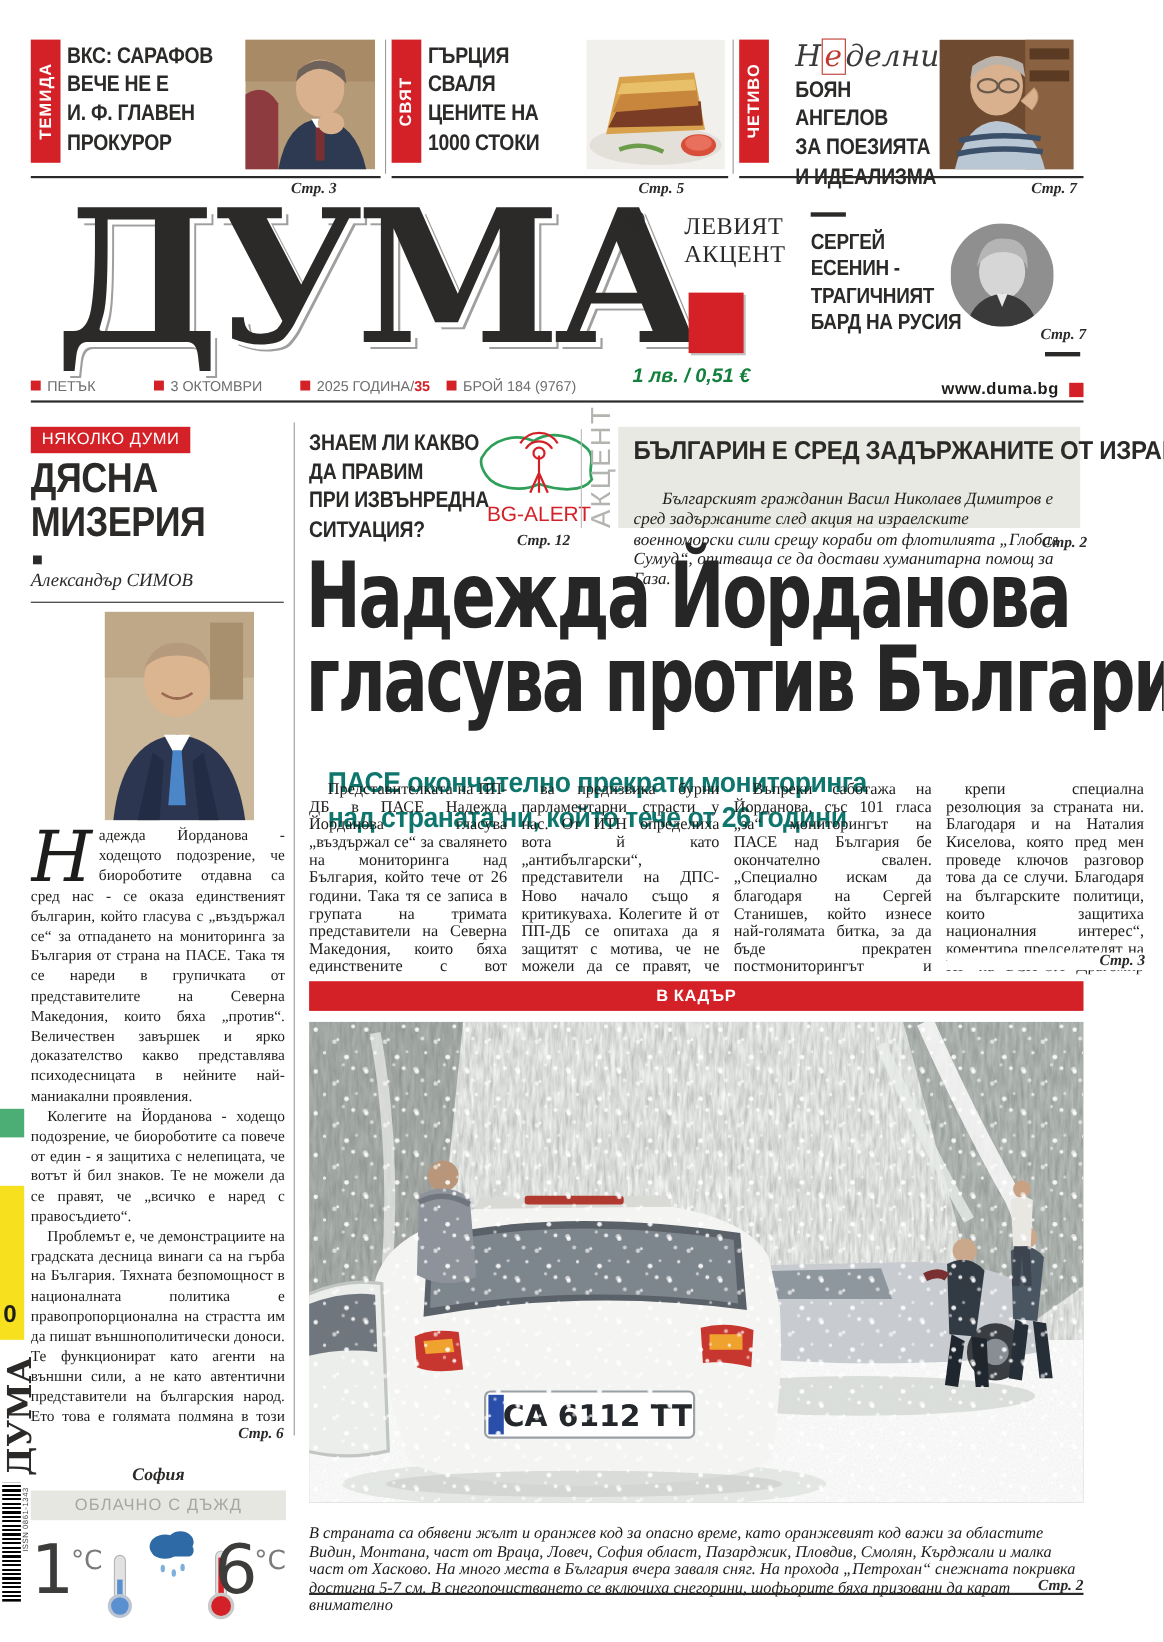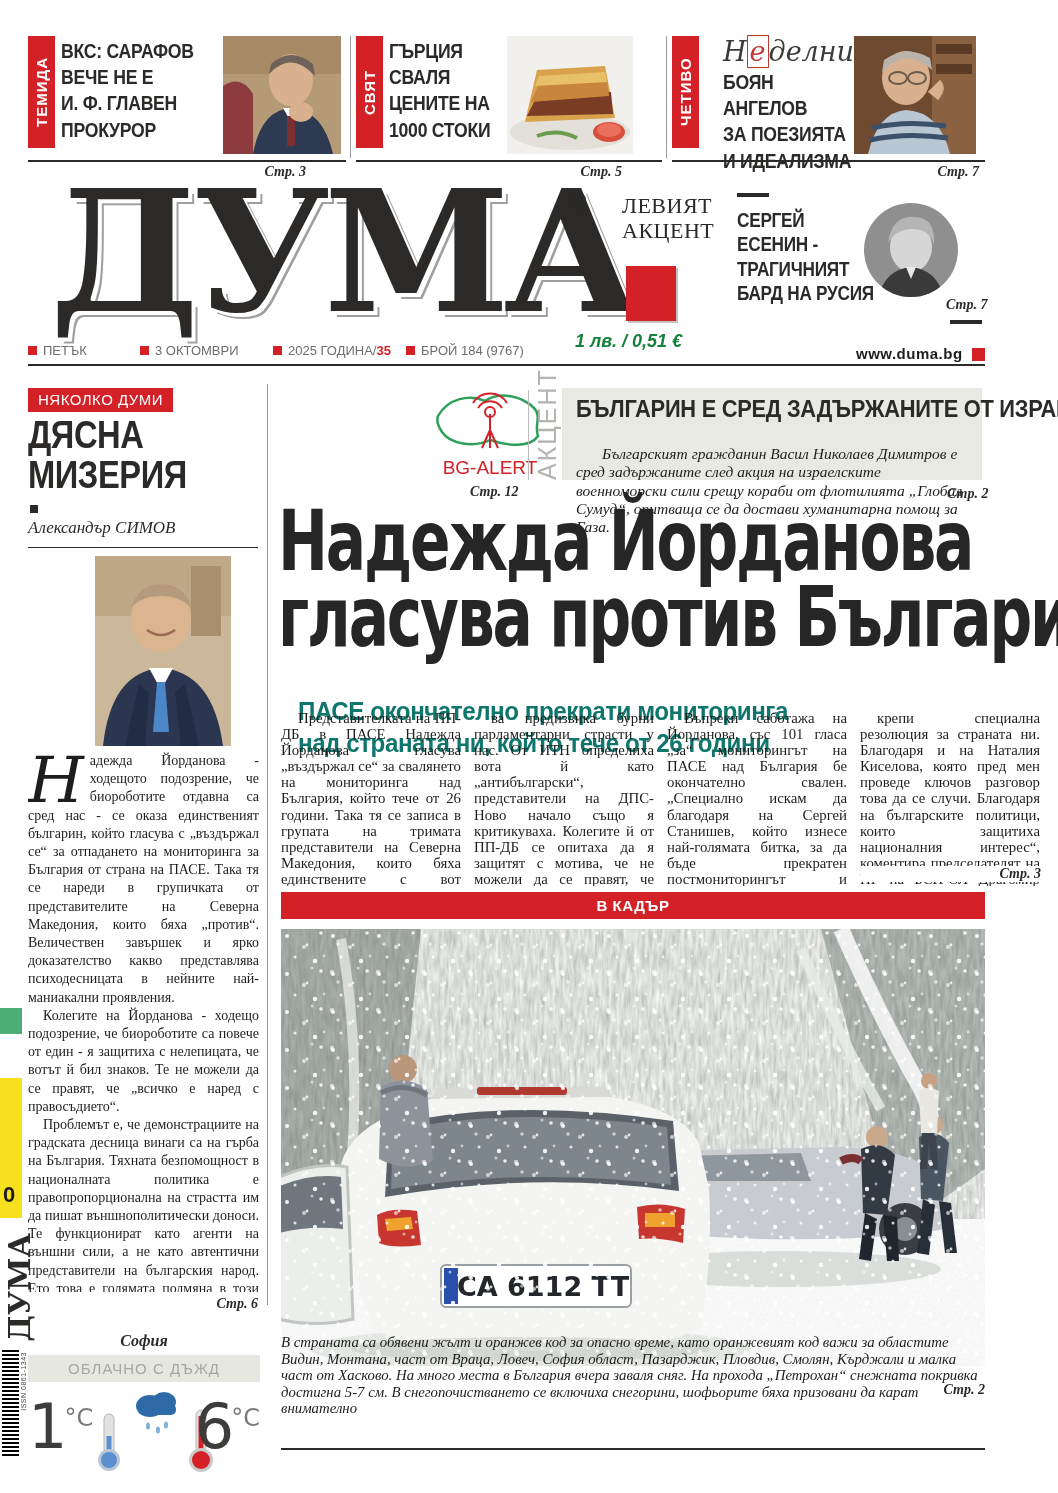--- a/index.html
+++ b/index.html
@@ -120,21 +120,21 @@
   .col { width:180px; font-family:"Liberation Serif", serif; font-size:14.8px; line-height:16.1px;
          text-align:justify; color:#1d1d1b; overflow:hidden; }
   .col p { text-indent:17px; }
   .story-page { position:absolute; left:861px; top:866px; width:180px; text-align:right; background:#fff; }
 
   
   .kadr { position:absolute; left:281px; top:892px; width:704px; height:27px; background:#d42127;
           color:#fff; font-weight:bold; font-size:15px; letter-spacing:0.5px;
           display:flex; align-items:center; justify-content:center; }
   .bigphoto { position:absolute; left:281px; top:929px; width:704px; height:437px; overflow:hidden; background:#c3c7c3; }
-  .caption-box { position:absolute; left:281px; top:1334px; width:704px; height:66px;
+  .caption-box { position:absolute; left:281px; top:1386px; width:704px; height:66px;
                  font-family:"Liberation Serif", serif; font-style:italic; font-size:14.8px;
                  line-height:16.5px; color:#1d1d1b; }
   .caption-page { position:absolute; right:0; bottom:2px; }
   .bottom-rule { position:absolute; left:281px; top:1448px; width:704px; border-top:2px solid #2b2a29; }
 </style>
 </head>
 <body>
 
 <div class="page">
 
@@ -162,21 +162,21 @@
     <div class="t-rule"></div>
     <div class="t-page pgref">Стр. 3</div>
   </div>
   <div class="t-divider" style="left:350px;"></div>
 
   <div class="teaser" style="left:356px; width:306px;">
     <div class="teaser-inner">
       <div class="tab">
           <span>СВЯТ</span>
         </div>
-      <div class="t-title pre" style="width:124px;"><span class="cond pre">ГЪРЦИЯ
+      <div class="t-title pre" style="width:150px;"><span class="cond pre">ГЪРЦИЯ
 СВАЛЯ
 ЦЕНИТЕ НА
 1000 СТОКИ</span></div>
       <svg class="t-photo" width="126" height="118" viewBox="0 0 126 118">
         <rect width="126" height="118" fill="#f2f0ec"></rect>
         <ellipse cx="63" cy="96" rx="60" ry="18" fill="#e3e0da"></ellipse>
         <path d="M18,86 L30,34 L98,30 L108,82 Z" fill="#d8a24c"></path>
         <path d="M20,80 L30,60 L104,56 L106,78 Z" fill="#7a3c24"></path>
         <path d="M24,66 L32,48 L100,44 L102,60 Z" fill="#c8863c"></path>
         <path d="M28,50 L32,40 L98,36 L100,46 Z" fill="#e8c06a"></path>
@@ -312,20 +312,24 @@
 
   <div class="strip-green"></div>
   <div class="strip-yellow"></div>
   <div class="strip-zero">0</div>
   <div class="spine-logo">ДУМА</div>
   <div class="barcode"></div>
   <div class="issn">ISSN 0861-1343</div>
 
   <div class="vrule-main"></div>
 
+  <div class="alert-title pre"><span class="cond pre">ЗНАЕМ ЛИ КАКВО
+ДА ПРАВИМ
+ПРИ ИЗВЪНРЕДНА
+СИТУАЦИЯ?</span></div>
   <div class="bg-alert">
     <svg width="120" height="96" viewBox="0 0 120 96">
       <path d="M8,30 C18,12 40,8 55,15 C70,5 92,10 104,22 C112,30 104,40 108,50 C100,62 78,60 60,54 C44,62 20,58 12,46 C8,40 6,35 8,30 Z" fill="none" stroke="#2fa05a" stroke-width="2.5"></path>
       <g stroke="#d42127" stroke-width="2" fill="none">
         <path d="M60,28 L60,62 M52,62 L60,44 M68,62 L60,44"></path>
         <circle cx="60" cy="26" r="5"></circle>
         <path d="M48,22 A14,14 0 0 1 72,22"></path>
         <path d="M43,17 A20,20 0 0 1 77,17"></path>
       </g>
       <text x="60" y="88" text-anchor="middle" font-family="Liberation Sans, sans-serif" font-size="19" fill="#d42127">BG-ALERT</text>

